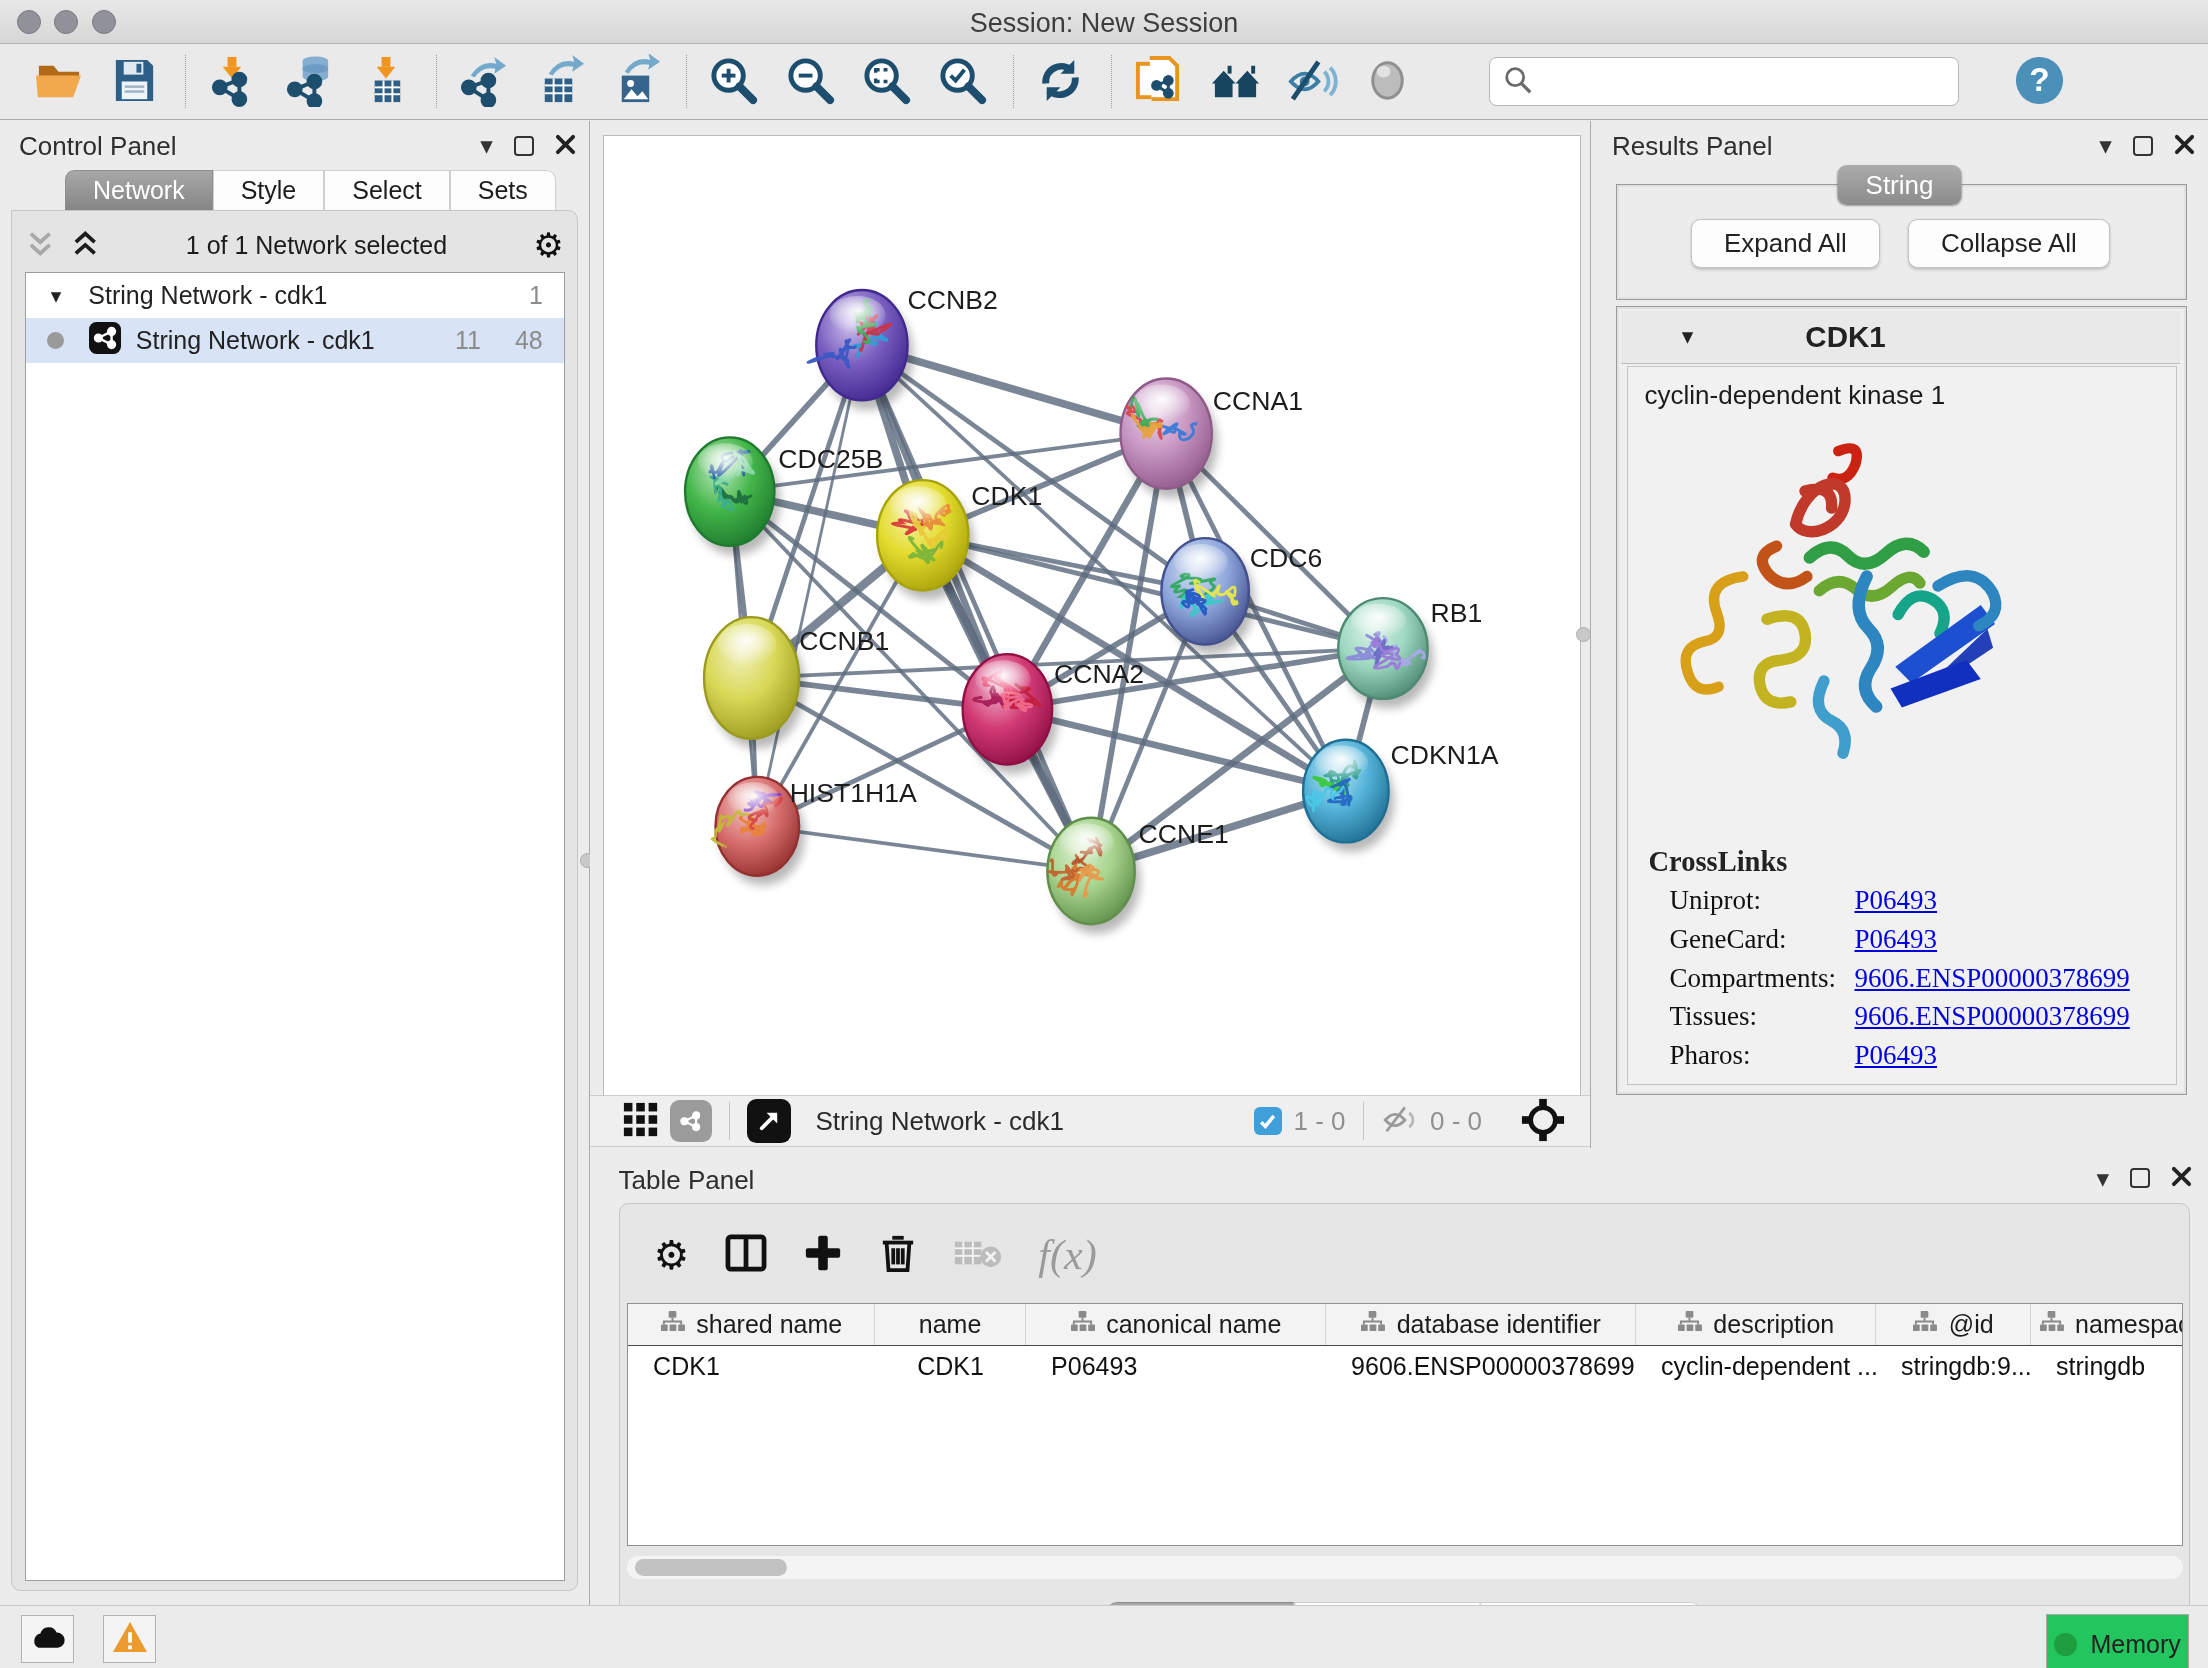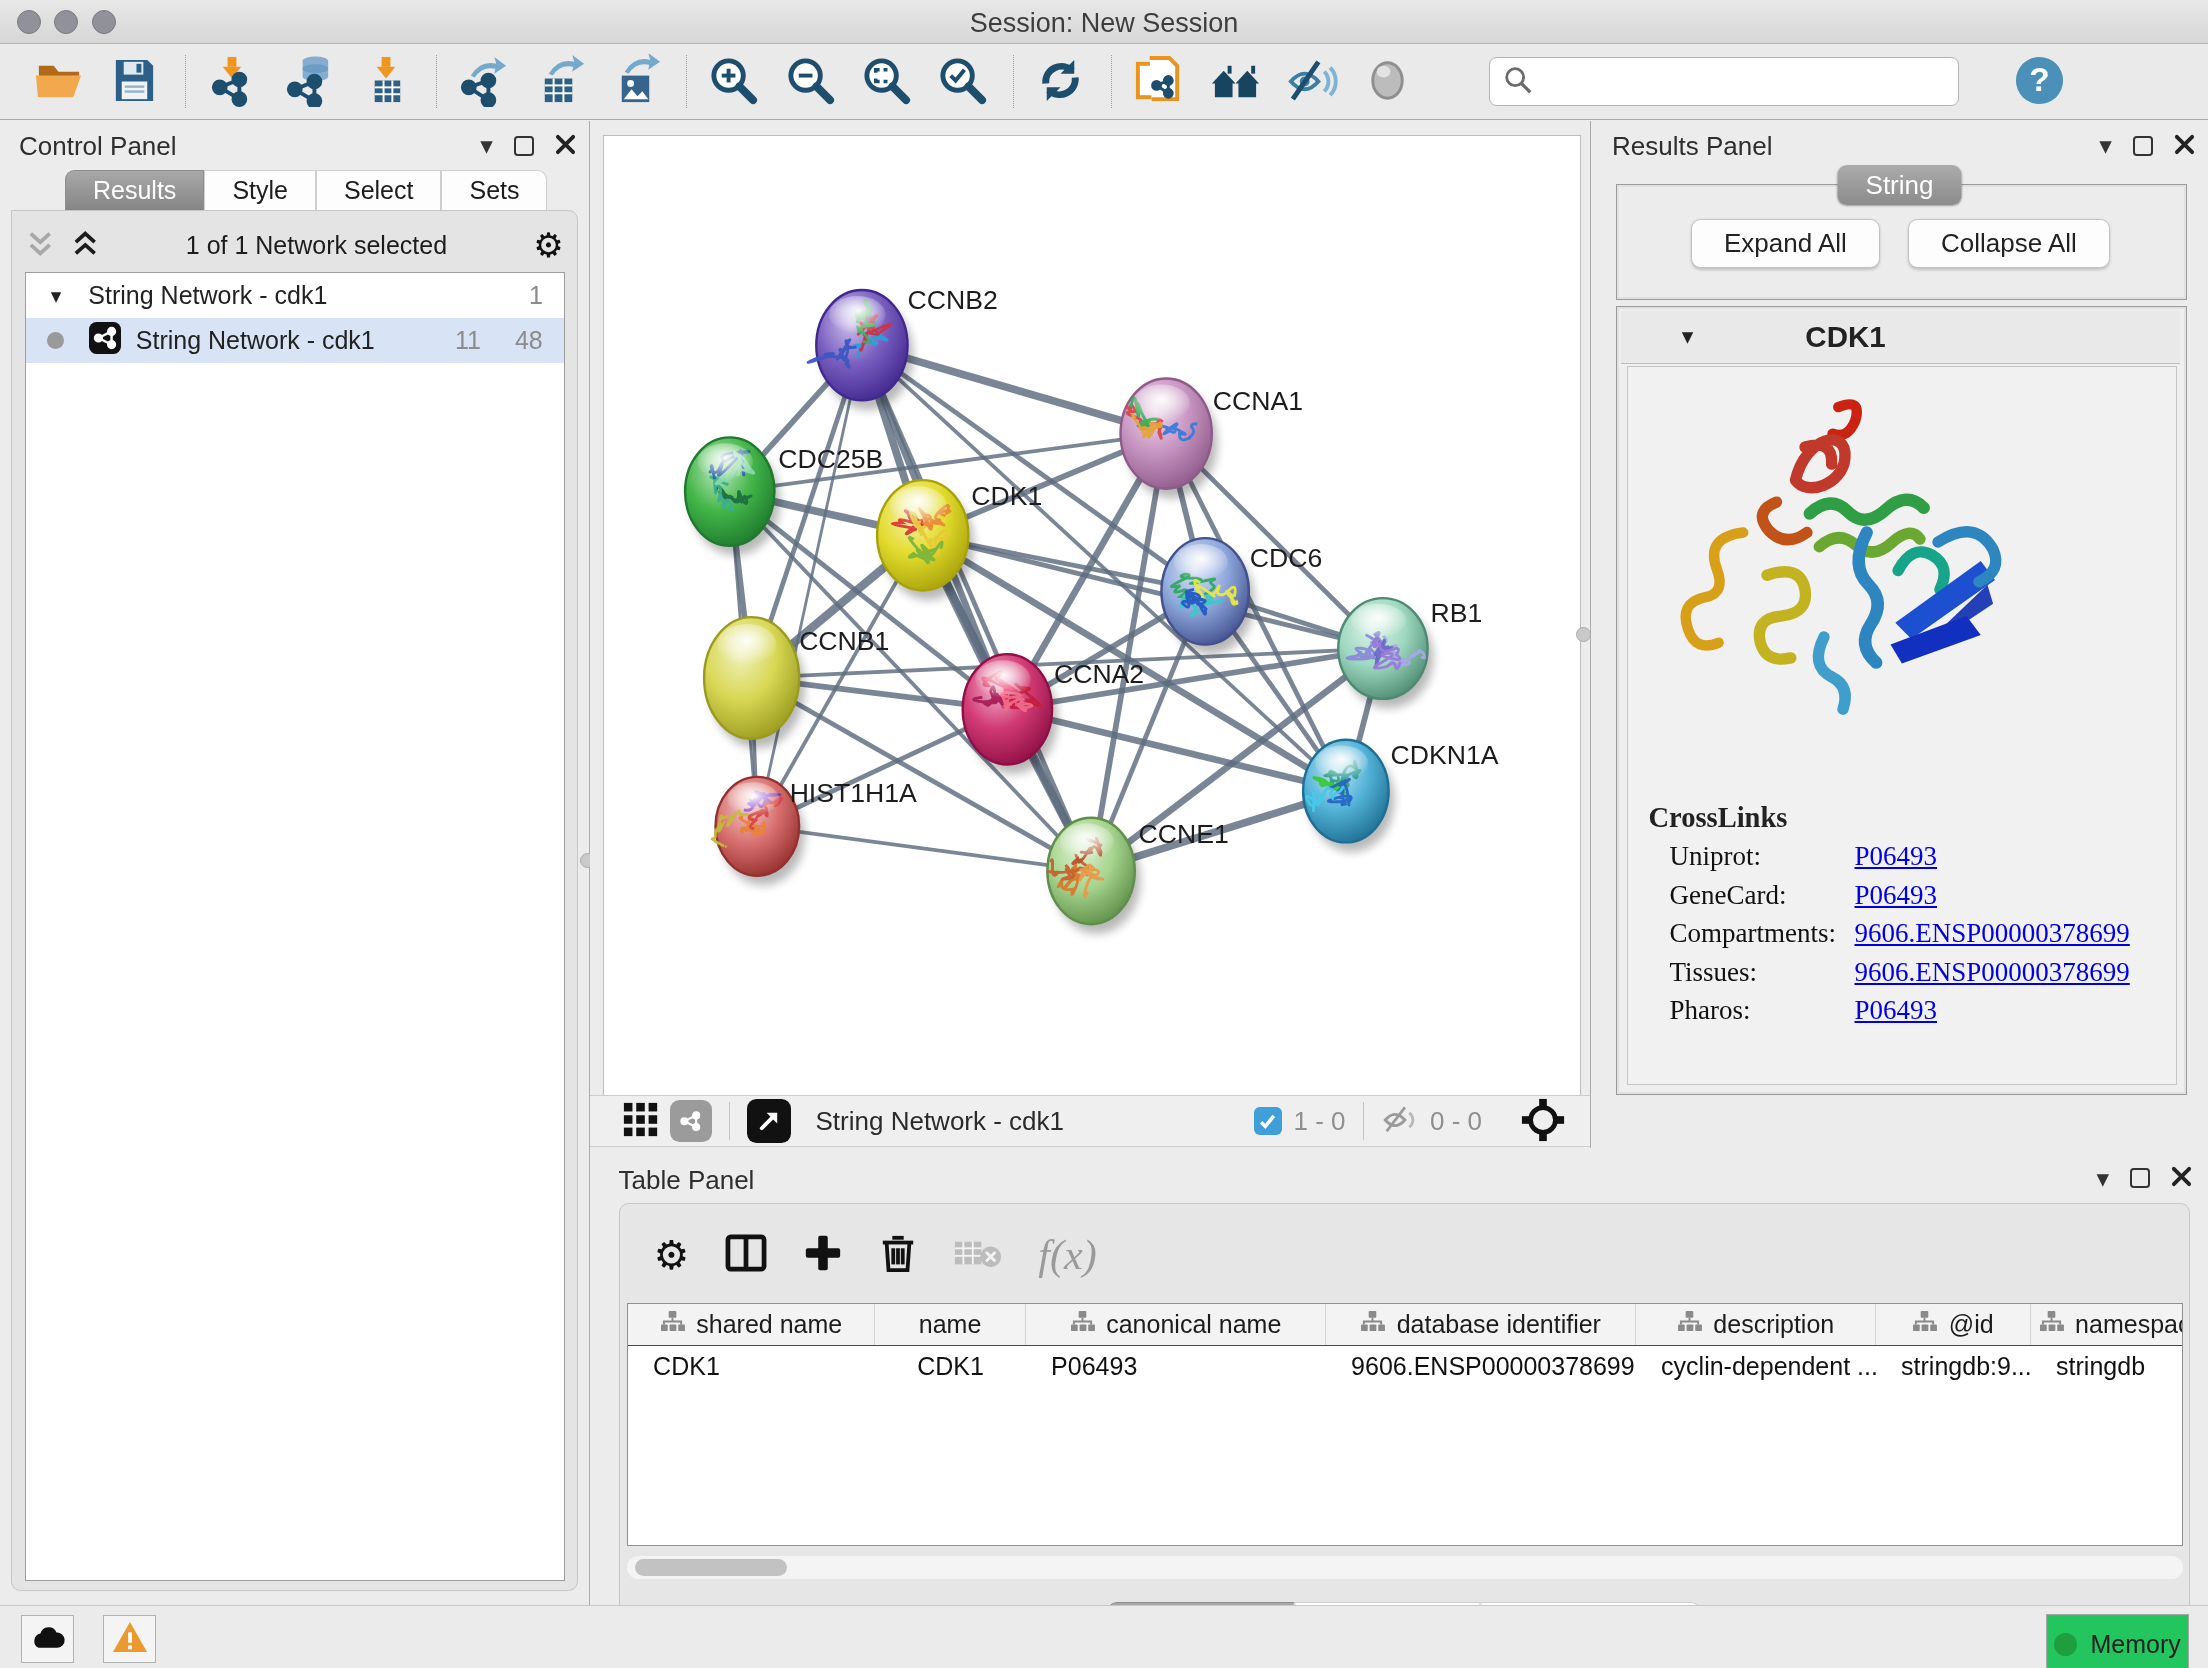--- a/index.html
+++ b/index.html
@@ -308,21 +308,21 @@
     <span class="pc-tri">▾</span>
     <span class="pc-box"></span>
     <span><svg width="21" height="21" viewBox="0 0 22 22">
           <g stroke="#222" stroke-width="4" stroke-linecap="round">
             <line x1="3" y1="3" x2="19" y2="19"></line>
             <line x1="19" y1="3" x2="3" y2="19"></line>
           </g>
         </svg></span>
   </div>
   <div class="tabs-row" id="cp-tabs">
-      <div class="tab active">Results</div>
+      <div class="tab active">Network</div>
       <div class="tab">Style</div>
       <div class="tab">Select</div>
       <div class="tab">Sets</div>
     </div>
   <div class="cp-body">
     <div class="cp-toolrow">
       <span style="margin-right:17px"><svg width="28.5" height="32" viewBox="0 0 30 34">
             <g stroke="#a8a8a8" stroke-width="4" fill="none">
               <path d="M5 6l10 9 10-9"></path>
               <path d="M5 18l10 9 10-9"></path>
@@ -664,20 +664,21 @@
   <div class="rp-box1">
     <div class="rp-btn" style="left:74px">Expand All</div>
     <div class="rp-btn" style="left:291px">Collapse All</div>
   </div>
   <div class="rp-box2">
     <div class="gene-row">
       <span style="margin-left:61px; font-size:23px">▾</span>
       <span class="gene-name">CDK1</span>
     </div>
     <div class="gene-body">
+      <div class="gene-desc">cyclin-dependent kinase 1</div>
       <div class="ribbon-wrap">
         <svg width="380" height="380" viewBox="0 0 400 400">
           <g fill="none" stroke-linecap="round">
             <path d="M195 18 q25 -10 18 14 q-8 20 -24 14" stroke="#cc2211" stroke-width="11"></path>
             <path d="M150 95 C160 50 205 38 202 72 C199 100 162 112 150 95 M160 60 q30 -8 28 18" stroke="#c0392b" stroke-width="12"></path>
             <path d="M130 118 q-25 10 -8 30 q18 18 40 2" stroke="#c25318" stroke-width="12"></path>
             <path d="M95 150 q-40 5 -28 38 q10 26 -12 30 q-28 6 -18 34 q8 24 32 14" stroke="#d8a018" stroke-width="11"></path>
             <path d="M120 195 q35 -12 40 15 q4 25 -25 28 q-28 2 -22 28 q6 22 32 16" stroke="#c3b320" stroke-width="12"></path>
             <path d="M165 130 q22 -20 40 -2 t40 -2 t40 -2" stroke="#2f9e44" stroke-width="13"></path>
             <path d="M175 165 q20 -18 38 -2 t38 -2 t30 -4" stroke="#6aa832" stroke-width="12"></path>

